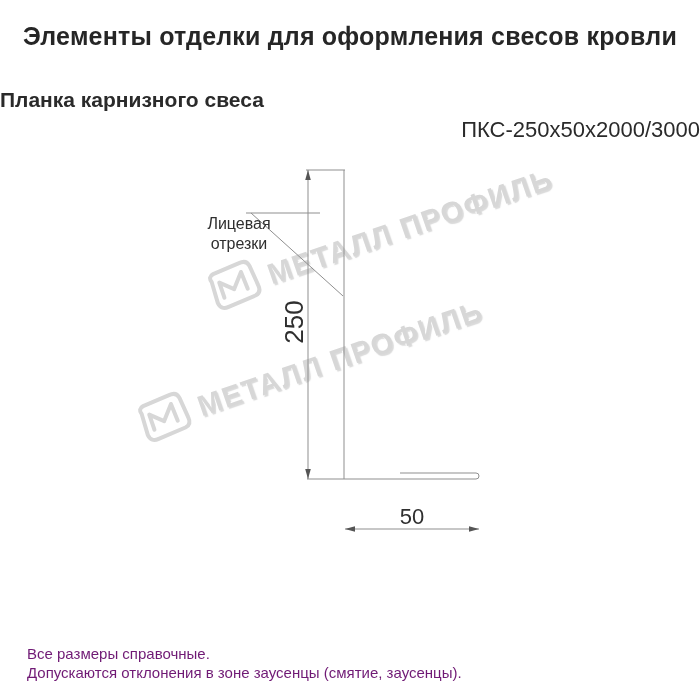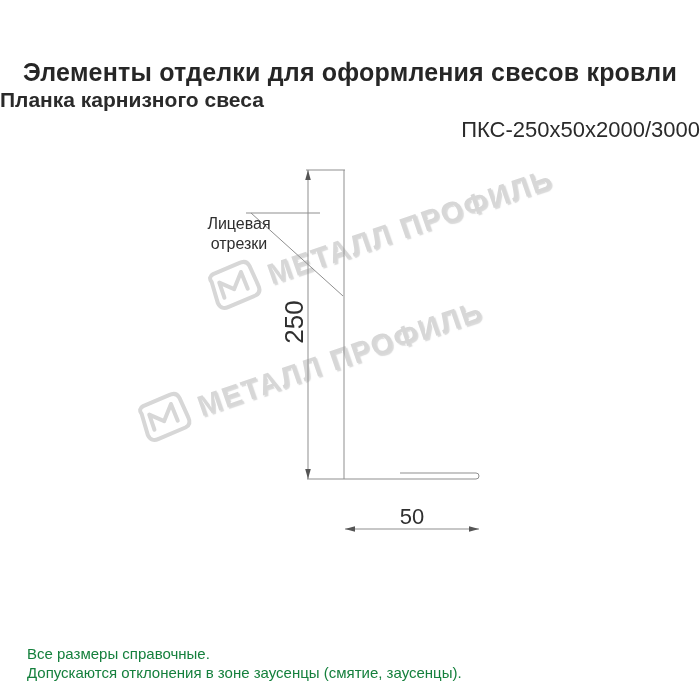--- a/index.html
+++ b/index.html
@@ -10,21 +10,20 @@
     position:relative;overflow:hidden;
     color:#262626;
   }
   .page{position:absolute;inset:0;width:700px;height:700px;}
 
   .title{
     position:absolute;top:22px;left:0;width:700px;
     text-align:center;
     font-size:25px;font-weight:bold;color:#262626;
     letter-spacing:0.2px;
-    margin-top:36px;
   }
   .subtitle{
     position:absolute;top:88px;left:0;width:700px;
     text-align:left;
     font-size:21px;font-weight:bold;color:#2a2a2a;
   }
   .model{
     position:absolute;top:117px;left:0;width:700px;
     text-align:right;
     font-size:22px;font-weight:normal;color:#2a2a2a;
@@ -51,21 +50,21 @@
     font-size:29px;font-weight:bold;letter-spacing:1.5px;
     color:#d7d7d7;
     text-shadow:-1px -1px 0 rgba(255,255,255,0.95), 1px 2px 1px rgba(150,150,150,0.35);
     white-space:nowrap;
   }
   .wm-upper{left:208px;top:274px;height:44px;}
   .wm-lower{left:138px;top:406px;height:44px;}
 
   .footer{
     position:absolute;left:27px;top:644px;
-    font-size:15px;line-height:19px;color:#15803d;
+    font-size:15px;line-height:19px;color:#701a75;
   }
 
   .dim-text{
     font-family:"Liberation Sans", sans-serif;
     font-size:26px;fill:#2f2f2f;
   }
   .dim-text-small{
     font-family:"Liberation Sans", sans-serif;
     font-size:22px;fill:#2f2f2f;
   }

